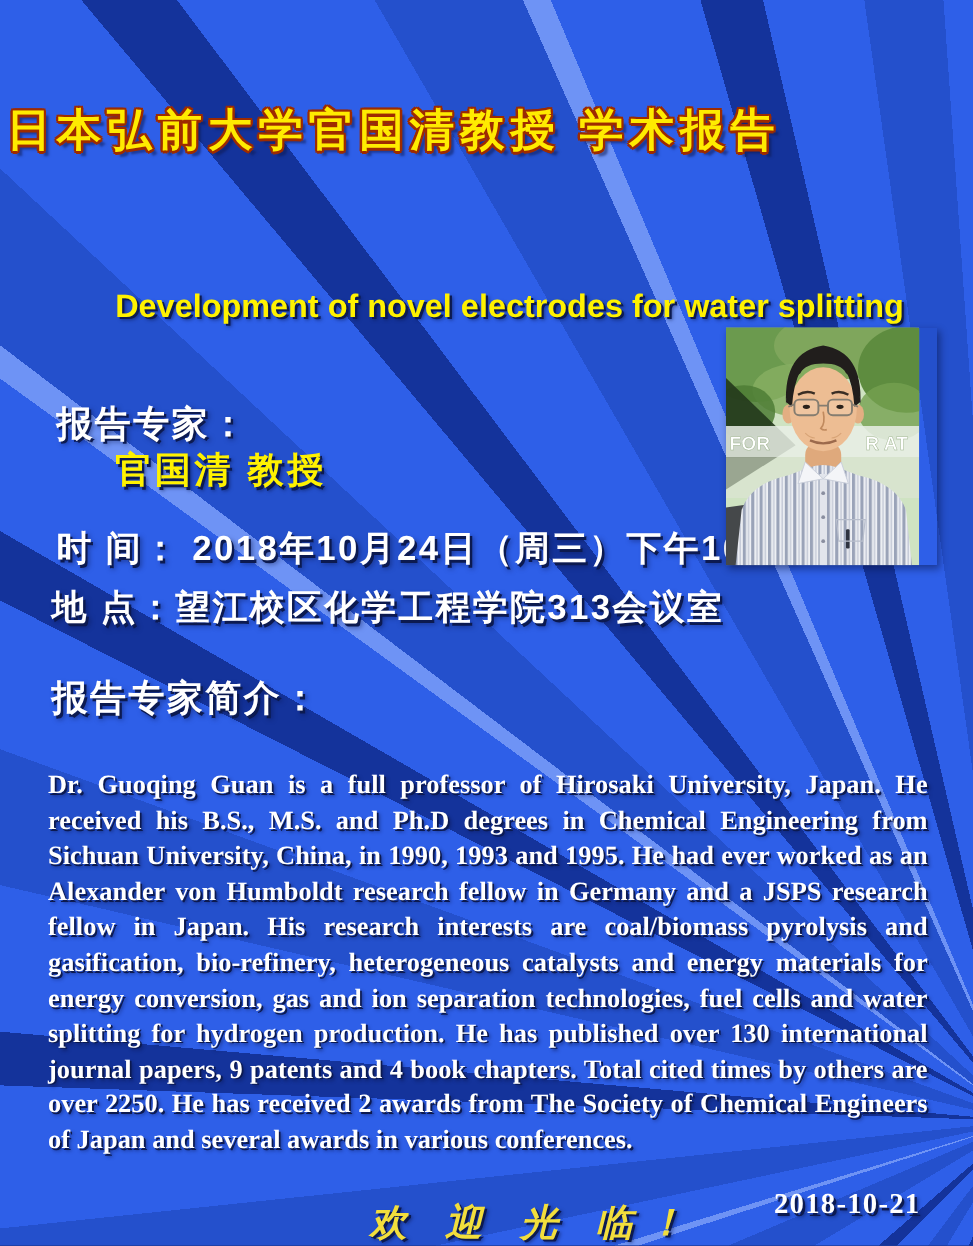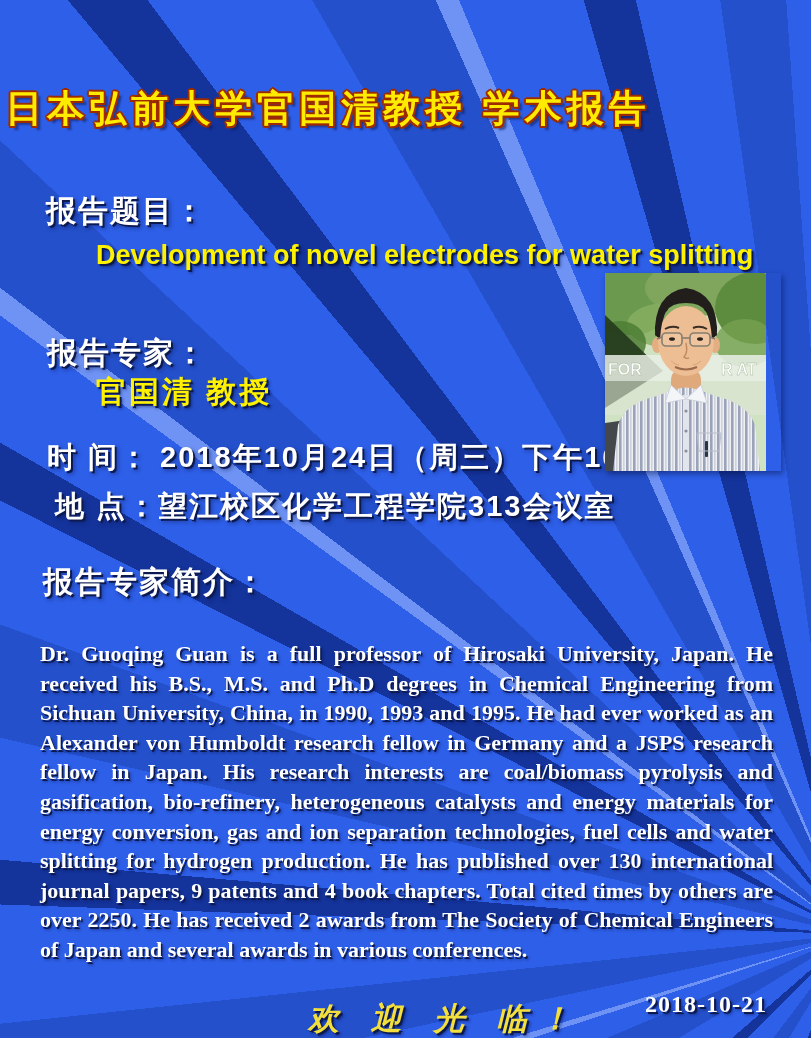--- a/index.html
+++ b/index.html
@@ -62,21 +62,21 @@
     color:#FFF200; font-weight:bold; font-size:27px;
     text-shadow:2px 2px 0 #0C1A50, 3px 3px 3px rgba(8,16,64,.5);
   }
   .speaker-label{ top:333px; left:47px; }
   .speaker-name{
     top:372px; left:96px;
     color:#FFF200; font-weight:bold; font-size:30px; letter-spacing:3px;
     text-shadow:2px 2px 0 #0C1A50, 3px 3px 3px rgba(8,16,64,.5);
   }
   .time-line{ top:438px; left:47px; font-size:29px; }
-  .place-line{ top:487px; left:43px; font-size:29px;margin-left:12px; }
+  .place-line{ top:487px; left:43px; font-size:29px; }
   .bio-label{ top:562px; left:43px; }
   .bio-text{
     position:absolute; top:639px; left:40px; width:733px;
     font-family:"Liberation Serif", serif;
     font-weight:bold; font-size:22px; line-height:29.6px;
     color:#FFFFFF; text-align:justify;
     text-shadow:1.5px 1.5px 0 #0C1A50, 2.5px 2.5px 3px rgba(8,16,64,.45);
   }
   .organizer{
     top:952px; right:10px;
@@ -103,21 +103,20 @@
   }
   .photo svg{ display:block; }
 </style>
 </head>
 <body>
 
 <div class="poster">
 
   <h1 class="abs poster-title">日本弘前大学官国清教授 学术报告</h1>
 
-  <div class="abs cn-label topic-label">报告题目：</div>
   <div class="abs en-title">Development of novel electrodes for water splitting</div>
 
   <div class="abs cn-label speaker-label">报告专家：</div>
   <div class="abs speaker-name">官国清 教授</div>
 
   <div class="abs cn-label time-line">时 间： 2018年10月24日（周三）下午16:00</div>
   <div class="abs cn-label place-line">地 点：望江校区化学工程学院313会议室</div>
 
   <div class="abs cn-label bio-label">报告专家简介：</div>
   <p class="bio-text">Dr. Guoqing Guan is a full professor of Hirosaki University, Japan. He received his B.S., M.S. and Ph.D degrees in Chemical Engineering from Sichuan University, China, in 1990, 1993 and 1995. He had ever worked as an Alexander von Humboldt research fellow in Germany and a JSPS research fellow in Japan. His research interests are coal/biomass pyrolysis and gasification, bio-refinery, heterogeneous catalysts and energy materials for energy conversion, gas and ion separation technologies, fuel cells and water splitting for hydrogen production. He has published over 130 international journal papers, 9 patents and 4 book chapters. Total cited times by others are over 2250. He has received 2 awards from The Society of Chemical Engineers of Japan and several awards in various conferences.</p>

